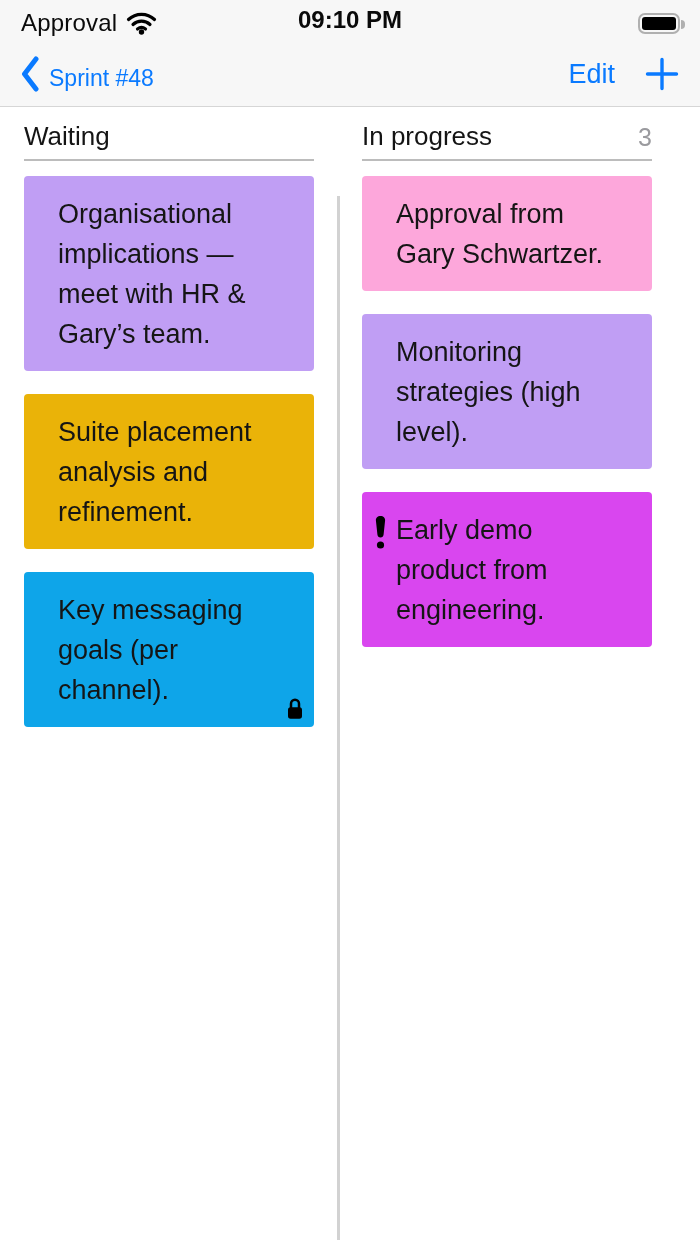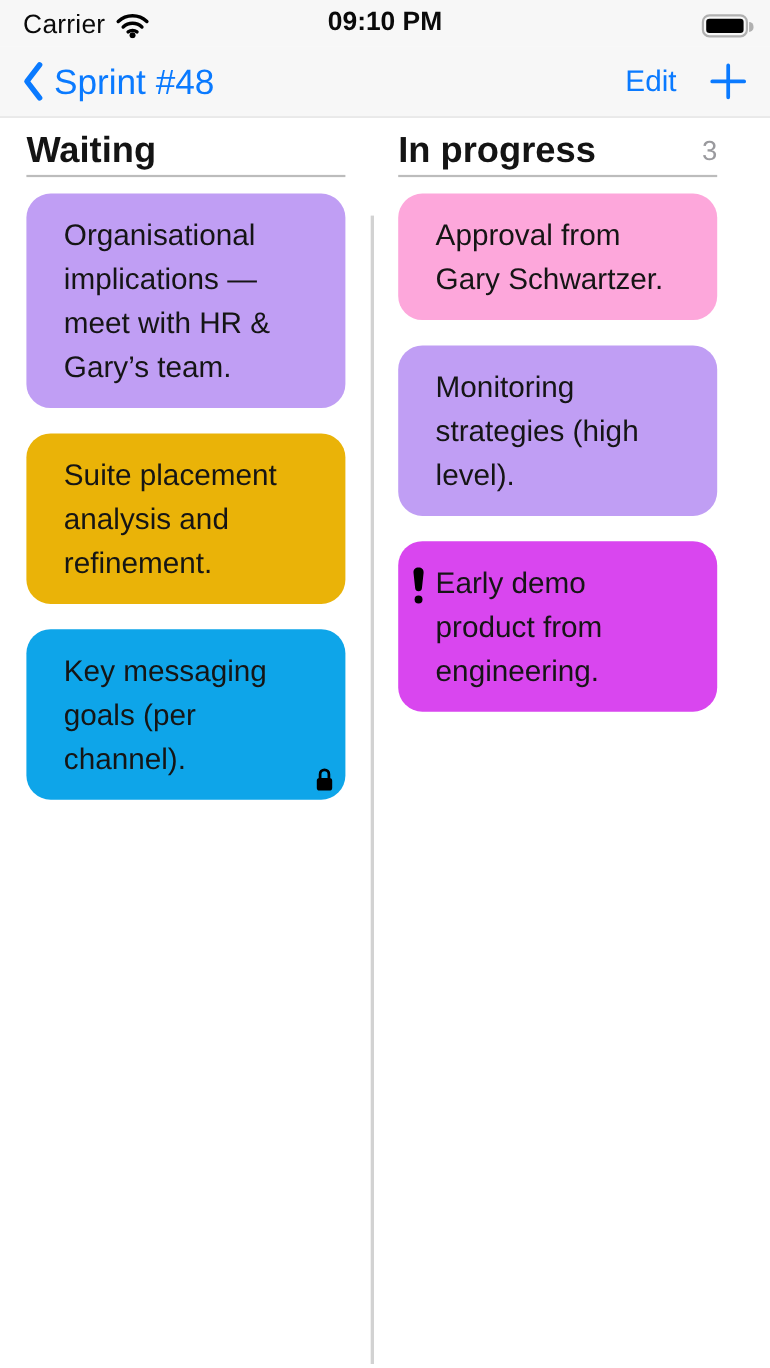--- a/index.html
+++ b/index.html
@@ -15,52 +15,52 @@
           font-size:24px; font-weight:600; }
   .battery { width:42px; height:21px; border:2px solid #b0b0b0; border-radius:7px;
              position:relative; margin-left:auto; margin-right:8px; }
   .battery-fill { position:absolute; inset:2px; background:#000; border-radius:3px; }
   .battery-nub { position:absolute; right:-7px; top:5px; width:4px; height:9px;
                  background:#b0b0b0; border-radius:0 4px 4px 0; }
 
   
   .nav-bar { height:65px; background:#f7f7f7; border-bottom:1px solid #d6d6d6;
              position:relative; display:flex; align-items:center; }
-  .back-button { display:flex; align-items:flex-start; gap:9px; margin-left:20px;
-                 color:#0a7aff; font-size:32px; cursor:pointer; }
+  .back-button { display:flex; align-items:flex-end; gap:9px; margin-left:20px;
+                 color:#0a7aff; font-size:23px; cursor:pointer; }
   .nav-title { position:absolute; left:50%; transform:translateX(-50%);
                font-size:27px; font-weight:600; color:#000; }
   .nav-right { position:absolute; right:21px; display:flex; align-items:center; gap:30px; }
   .edit-button { color:#0a7aff; font-size:27px; cursor:pointer; }
   .add-button { display:flex; align-items:center; cursor:pointer; }
 
   
   .board { position:relative; height:1137px; background:#fff; }
   .column { position:absolute; top:0; width:290px; }
   .column-waiting { left:24px; }
   .column-inprogress { left:362px; }
   .column-header { display:flex; justify-content:space-between; align-items:flex-end;
                    padding-top:11px; border-bottom:2px solid #bcbcbc; padding-bottom:5px; }
-  .column-title { font-size:33px; line-height:36px; color:#141414;font-weight:bold; }
+  .column-title { font-size:26px; line-height:36px; color:#141414; }
   .column-count { font-size:25px; color:#9a9a9e; line-height:34px; }
   .column-divider { position:absolute; left:337px; top:89px; width:3px; height:1044px;
                     background:#d2d2d2; }
   .cards { margin-top:15px; }
 
-  .card { border-radius:22px; padding:18px 34px 17px; margin-bottom:23px;
+  .card { border-radius:4px; padding:18px 34px 17px; margin-bottom:23px;
           font-size:27px; line-height:40px; color:#151515; position:relative;
           cursor:pointer; }
   .lock-icon { position:absolute; right:10px; bottom:7px; line-height:0; }
   .exclamation-icon { position:absolute; left:11px; top:22px; line-height:0; }
 </style>
 </head>
 <body>
 
 <div class="status-bar">
-  <span class="carrier">Carrier</span>
+  <span class="carrier">Approval</span>
   <span class="wifi">
     <svg width="31" height="23" viewBox="0 0 31 23">
       <path d="M2.5 7.5 A 19 19 0 0 1 28.5 7.5" stroke="#000" stroke-width="3.2" fill="none" stroke-linecap="round"></path>
       <path d="M7 12.5 A 12.5 12.5 0 0 1 24 12.5" stroke="#000" stroke-width="3.2" fill="none" stroke-linecap="round"></path>
       <path d="M11.5 17 A 6.5 6.5 0 0 1 19.5 17" stroke="#000" stroke-width="3.2" fill="none" stroke-linecap="round"></path>
       <circle cx="15.5" cy="20" r="2.7" fill="#000"></circle>
     </svg>
   </span>
   <span class="time">09:10 PM</span>
   <span class="battery">

